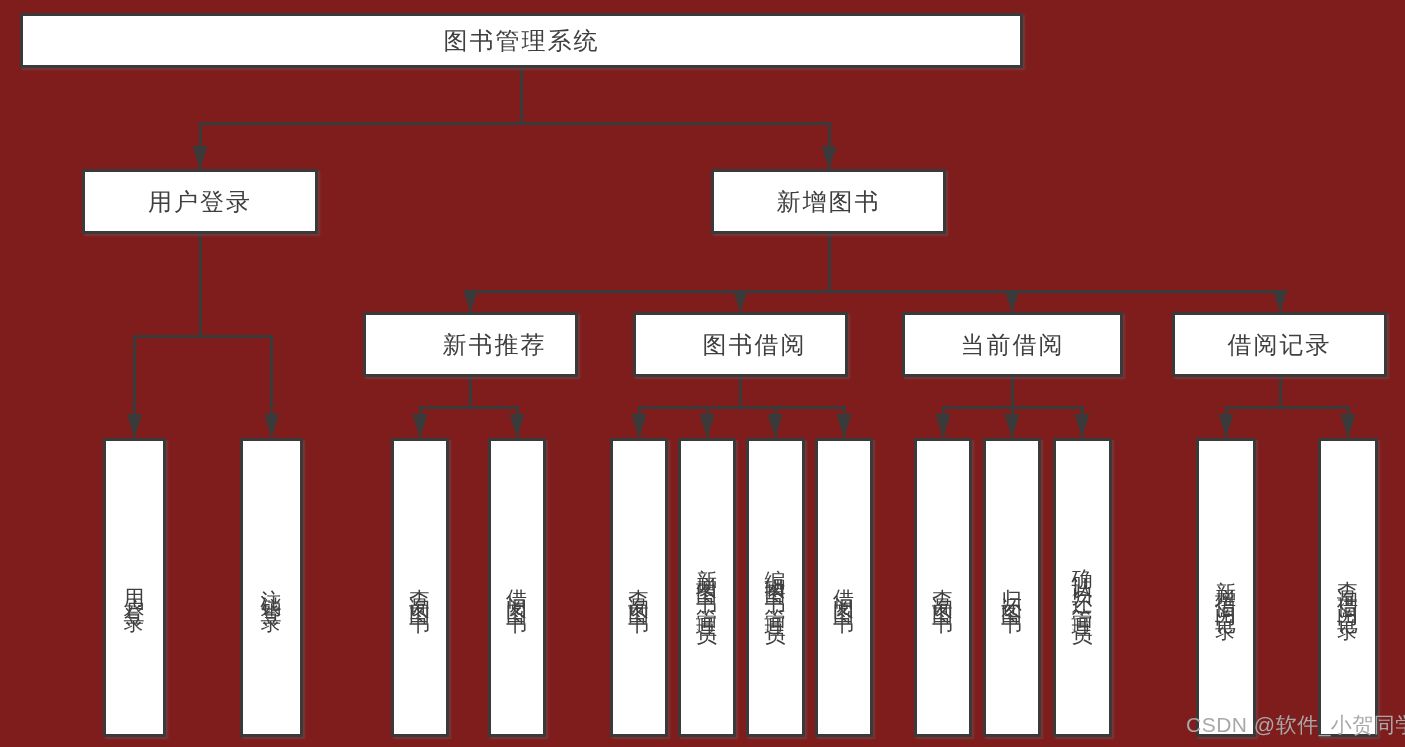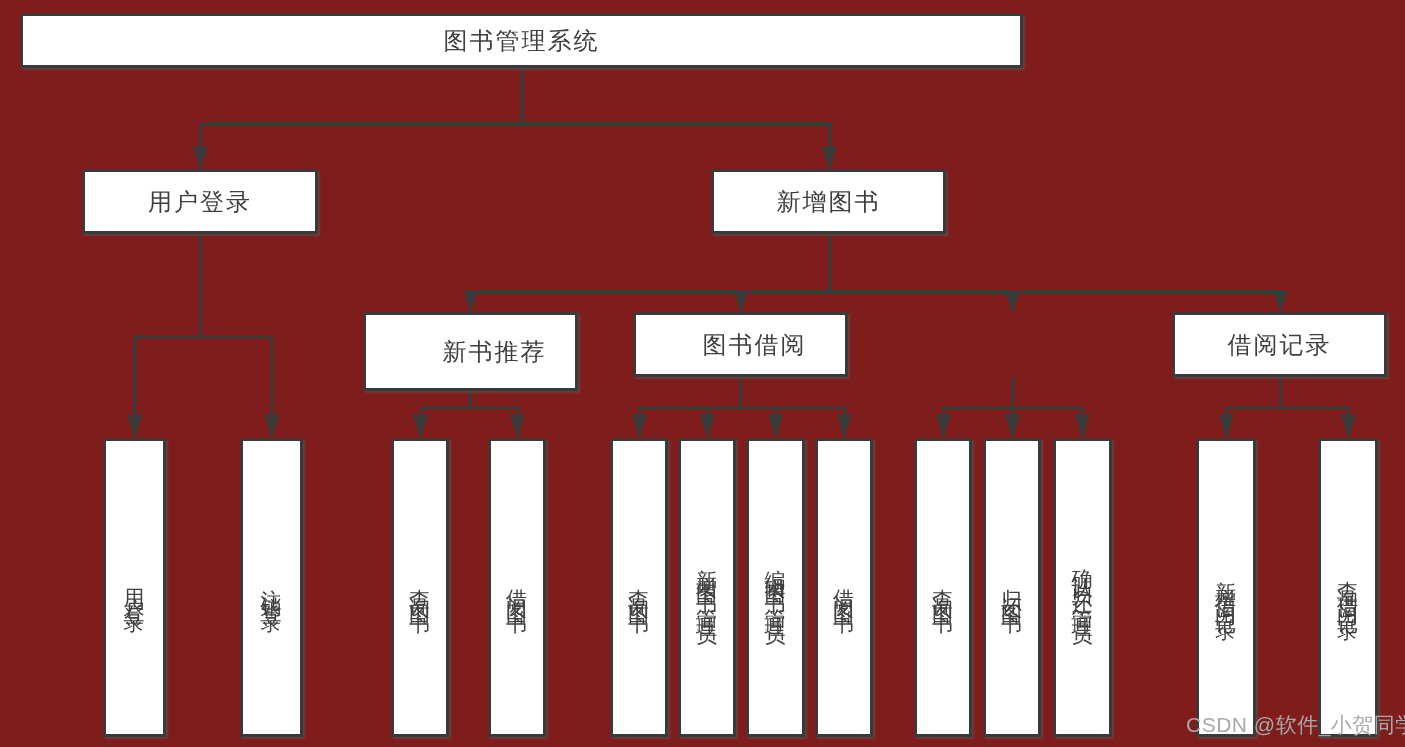--- a/index.html
+++ b/index.html
@@ -95,25 +95,28 @@
     <span>图书管理系统</span>
   </div>
 
   <div class="node" style="left:82px; top:169px; width:236px; height:65px;">
     <span>用户登录</span>
   </div>
   <div class="node" style="left:711px; top:169px; width:235px; height:65px;">
     <span>新增图书</span>
   </div>
 
-  <div class="node" style="left:363px; top:312px; width:215px; height:79px;padding-left:48px;">
+  <div class="node" style="left:363px; top:312px; width:215px; height:65px;padding-left:48px;">
     <span>新书推荐</span>
   </div>
   <div class="node" style="left:633px; top:312px; width:215px; height:65px;padding-left:28px;">
     <span>图书借阅</span>
+  </div>
+  <div class="node" style="left:902px; top:312px; width:221px; height:65px;">
+    <span>当前借阅</span>
   </div>
   <div class="node" style="left:1172px; top:312px; width:215px; height:65px;">
     <span>借阅记录</span>
   </div>
 
   <div class="node leaf" style="left:103px; top:438px; width:63px; height:299px;">
     <span class="v-label">用户登录</span>
   </div>
   <div class="node leaf" style="left:240px; top:438px; width:63px; height:299px;">
     <span class="v-label">注销登录</span>

